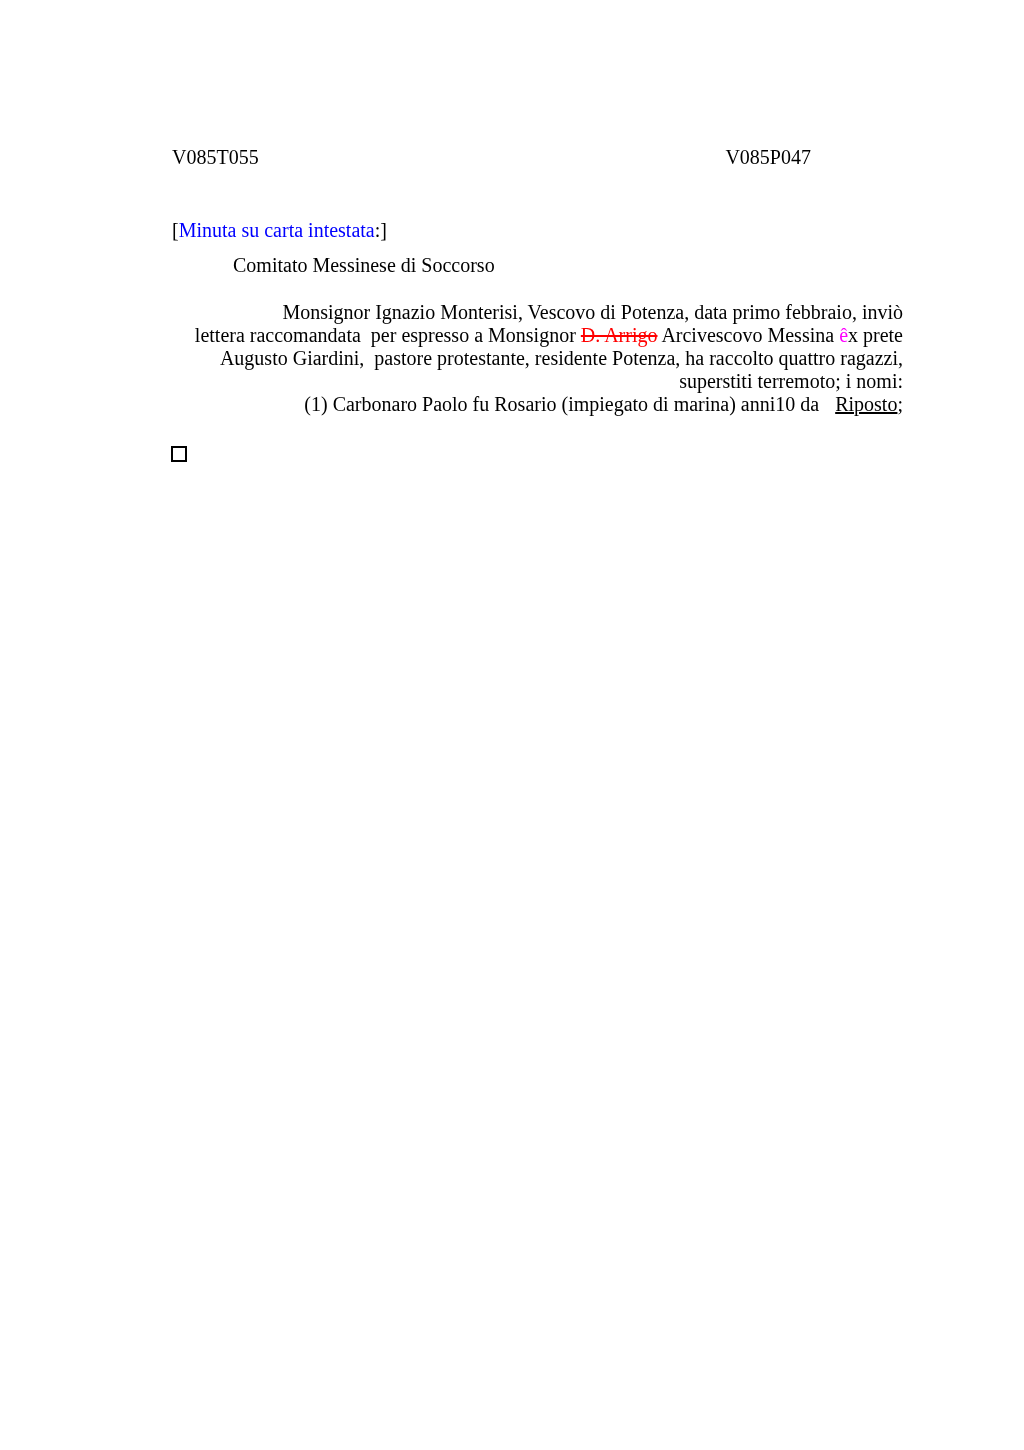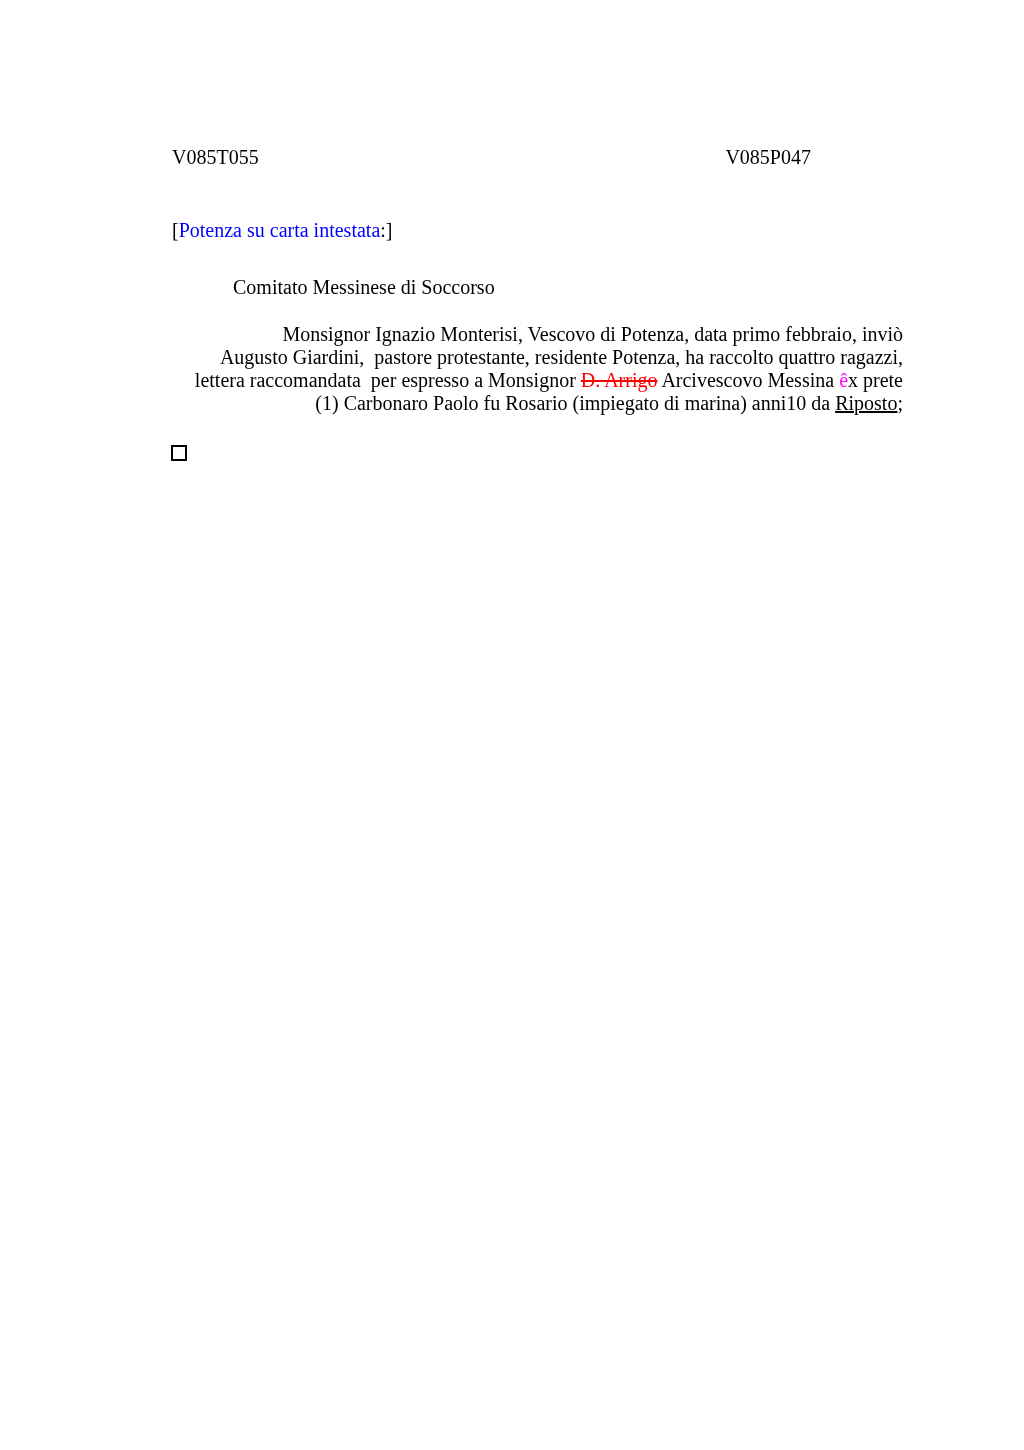--- a/index.html
+++ b/index.html
@@ -29,39 +29,39 @@
     justify-content: space-between;
   }
   .hdr-right {
     margin-right: 92px;
   }
   .annotation {
     margin-top: 50px;
   }
   .blue { color: #0000FF; }
   .letterhead-line {
-    margin-top: 34px;
+    margin-top: 12px;
   }
   .para {
     margin-top: 24px;
     text-align: right;
   }
   .line {
     white-space: pre-wrap;
   }
   .indent {
     padding-left: 61px;
   }
   .del {
     color: #FF0000;
     text-decoration: line-through;
     text-decoration-color: #FF0000;
   }
   .ins { color: #FF00FF; }
-  .und { text-decoration: underline; }
+  .und { text-decoration: underline; margin-left: 11px; }
   .footer-mark {
     margin-top: 28px;
     height: 23px;
   }
   .square {
     display: inline-block;
     width: 12px;
     height: 12px;
     border: 2px solid #000000;
     margin-left: -1px;
@@ -72,28 +72,29 @@
 <body>
 
 <div class="page">
   <div class="content">
 
     <div class="header-row">
       <span>V085T055</span>
       <span class="hdr-right">V085P047</span>
     </div>
 
-    <div class="annotation line"><span>[</span><span class="blue">Potenza su carta intestata</span><span>:</span><span>]</span></div>
+    <div class="annotation line"><span>[</span><span class="blue">Minuta su carta intestata</span><span>:</span><span>]</span></div>
 
     <div class="letterhead-line line indent">Comitato Messinese di Soccorso</div>
 
     <div class="para">
       <div class="line indent">Monsignor Ignazio Monterisi, Vescovo di Potenza, data primo febbraio, inviò</div>
+      <div class="line"><span>lettera raccomandata  per espresso a Monsignor </span><span class="del">D. Arrigo</span><span> Arcivescovo Messina </span><span class="ins">ê</span><span>x prete</span></div>
       <div class="line">Augusto Giardini,  pastore protestante, residente Potenza, ha raccolto quattro ragazzi,</div>
-      <div class="line"><span>lettera raccomandata  per espresso a Monsignor </span><span class="del">D. Arrigo</span><span> Arcivescovo Messina </span><span class="ins">ê</span><span>x prete</span></div>
+      <div class="line">superstiti terremoto; i nomi:</div>
       <div class="line indent"><span>(1) Carbonaro Paolo fu Rosario (impiegato di marina) anni10 da </span><span class="und">Riposto</span><span>;</span></div>
     </div>
 
     <div class="footer-mark">
       <span class="square"></span>
     </div>
 
   </div>
 </div>
 

